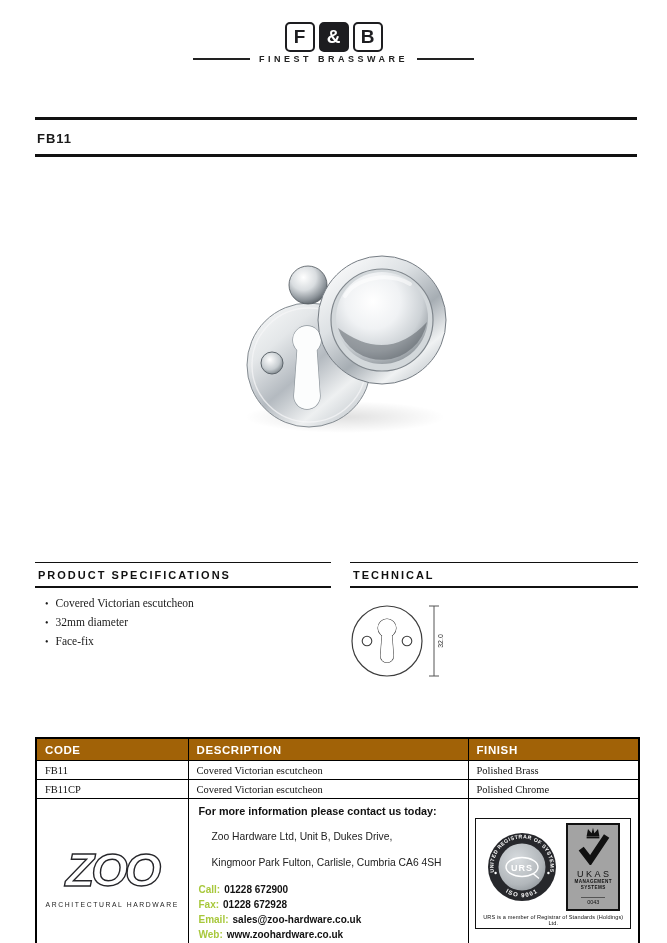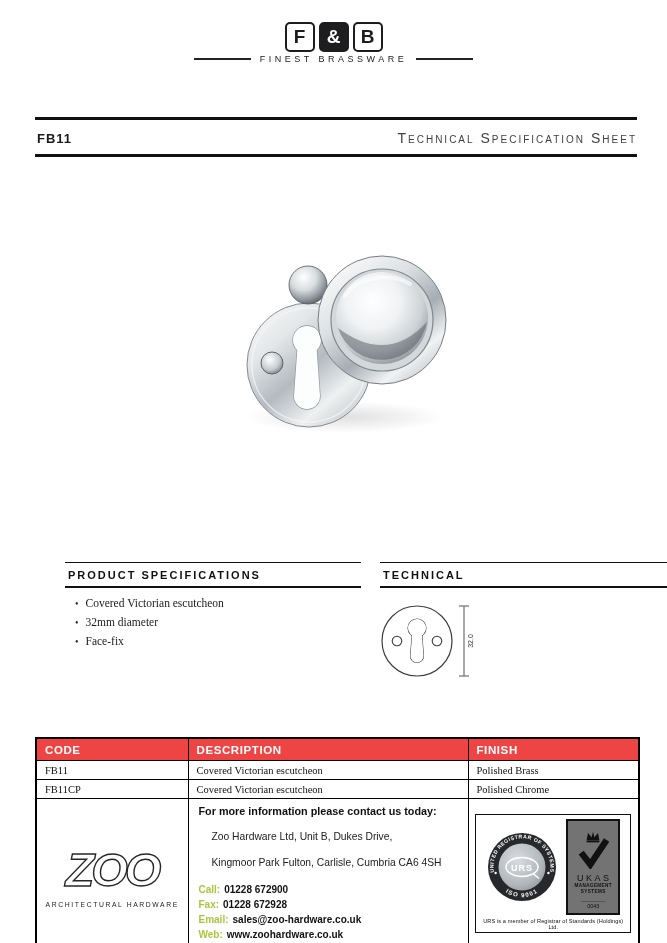--- a/index.html
+++ b/index.html
@@ -9,53 +9,53 @@
   
   .masthead{position:absolute;top:22px;left:0;width:100%;display:flex;flex-direction:column;align-items:center;}
   .logo-boxes{display:flex;gap:4px;}
   .lbox{width:26px;height:26px;border:2.5px solid #1d1d20;border-radius:5px;background:#fff;color:#1d1d20;
         display:flex;align-items:center;justify-content:center;font-size:19px;font-weight:700;}
   .lbox.dark{background:#1d1d20;color:#fff;}
   .brand-name{margin-top:4px;font-family:"Liberation Serif",serif;font-variant:small-caps;
               font-size:28px;letter-spacing:5px;color:#2b2b31;}
   .tagline-row{margin-top:2px;display:flex;align-items:center;gap:9px;}
   .tline{display:inline-block;width:57px;height:2px;background:#222;}
-  .tagline{font-size:9px;font-weight:400;letter-spacing:3.5px;color:#222;}
+  .tagline{font-size:9px;font-weight:700;letter-spacing:3.5px;color:#222;}
 
   
   .rule{position:absolute;left:35px;width:602px;height:2.5px;background:#111;}
   .rule1{top:117px;}
   .rule2{top:154px;}
   .title-row{position:absolute;top:124px;left:37px;width:600px;height:28px;
              display:flex;justify-content:space-between;align-items:center;}
   .product-code{font-size:13px;font-weight:700;letter-spacing:1px;color:#1a1a1a;}
   .sheet-title{font-variant:small-caps;font-size:14px;letter-spacing:2px;color:#3f3f42;}
 
   
   .photo{position:absolute;left:140px;top:222px;width:340px;height:240px;}
 
   
-  .sec{position:absolute;top:562px;margin-left:30px;}
+  .sec{position:absolute;top:562px;}
   .sec-specs{left:35px;width:296px;}
   .sec-tech{left:350px;width:288px;}
   .sec-head{margin:0;border-top:1.5px solid #111;border-bottom:2.5px solid #111;
             padding:6px 0 5px 3px;font-size:11px;font-weight:700;letter-spacing:2px;color:#111;
             text-transform:uppercase;}
   .bullets{list-style:none;margin:9px 0 0 0;padding:0 0 0 10px;
            font-family:"Liberation Serif",serif;font-size:11.5px;color:#1a1a1a;}
   .bullets li{margin-bottom:7px;display:flex;align-items:baseline;}
   .bullet-dot{font-size:10px;margin-right:7px;}
   .tech-drawing{position:absolute;left:0px;top:36px;}
 
   
   .table-wrap{position:absolute;left:35px;top:737px;width:603px;}
   table.sheet-table{border-collapse:collapse;width:603px;table-layout:fixed;}
   table.sheet-table,.sheet-table td,.sheet-table th{border:1px solid #000;}
   table.sheet-table{border:2px solid #000;}
-  .sheet-table th{background:#ef4444;color:#fff;text-align:left;font-size:11.5px;font-weight:700;
+  .sheet-table th{background:#a16207;color:#fff;text-align:left;font-size:11.5px;font-weight:700;
                   letter-spacing:.6px;padding:4px 8px;height:13px;}
   .sheet-table td.datacell{font-family:"Liberation Serif",serif;font-size:10.5px;color:#111;
                   padding:3px 8px;height:12px;vertical-align:middle;}
   .footer-row td{height:118px;vertical-align:middle;}
 
   
   .zoo-cell{text-align:center;padding:0;}
   .zoo-sub{font-size:6.8px;letter-spacing:1.6px;color:#222;margin-top:1px;}
 
   
@@ -63,21 +63,21 @@
   .contact-heading{margin:0 0 1px 0;font-size:10.8px;font-weight:700;color:#111;}
   .addr{margin:13px;font-size:10.3px;line-height:13px;color:#222;}
   .contact-lines{margin-top:9px;}
   .cline{margin:0;font-size:10px;font-weight:700;line-height:15px;color:#111;}
   .clabel{color:#a8c83c;margin-right:4px;}
 
   
   .cert-cell{padding:0;text-align:center;}
   .cert-box{margin:0 auto;width:150px;border:1.5px solid #111;background:#fff;padding:4px 2px 2px 2px;}
   .cert-logos{display:flex;align-items:center;justify-content:center;gap:8px;}
-  .ukas-box{border:2.5px solid #111;width:50px;padding:8px 0 1px 0;background:#737373;}
+  .ukas-box{border:2.5px solid #111;width:50px;padding:0 0 1px 0;background:#a3a3a3;}
   .ukas-name{font-size:9px;letter-spacing:2.5px;color:#111;margin-top:0px;padding-left:2px;}
   .ukas-sub{font-size:4.6px;font-weight:700;letter-spacing:.4px;color:#111;line-height:5.5px;}
   .ukas-num{font-size:5.5px;color:#111;border-top:.5px solid #555;display:inline-block;padding:1px 6px 0 6px;margin-top:1px;}
   .cert-caption{margin-top:3px;font-size:5.6px;color:#111;letter-spacing:.1px;}
 </style>
 </head>
 <body>
 
 <div class="page">
 
@@ -90,21 +90,20 @@
     <div class="tagline-row">
       <span class="tline"></span>
       <span class="tagline">FINEST BRASSWARE</span>
       <span class="tline"></span>
     </div>
   </header>
 
   <div class="rule rule1"></div>
   <div class="title-row">
     <span class="product-code">FB11</span>
-    <span class="sheet-title">Technical Specification Sheet</span>
   </div>
   <div class="rule rule2"></div>
 
   <div class="photo">
     <svg width="340" height="240" viewBox="0 0 340 240">
       <defs>
         <radialGradient id="shadowG" cx="50%" cy="50%" r="50%">
           <stop offset="0%" stop-color="rgba(0,0,0,0.12)"></stop>
             <stop offset="100%" stop-color="rgba(0,0,0,0)"></stop>
         </radialGradient>

